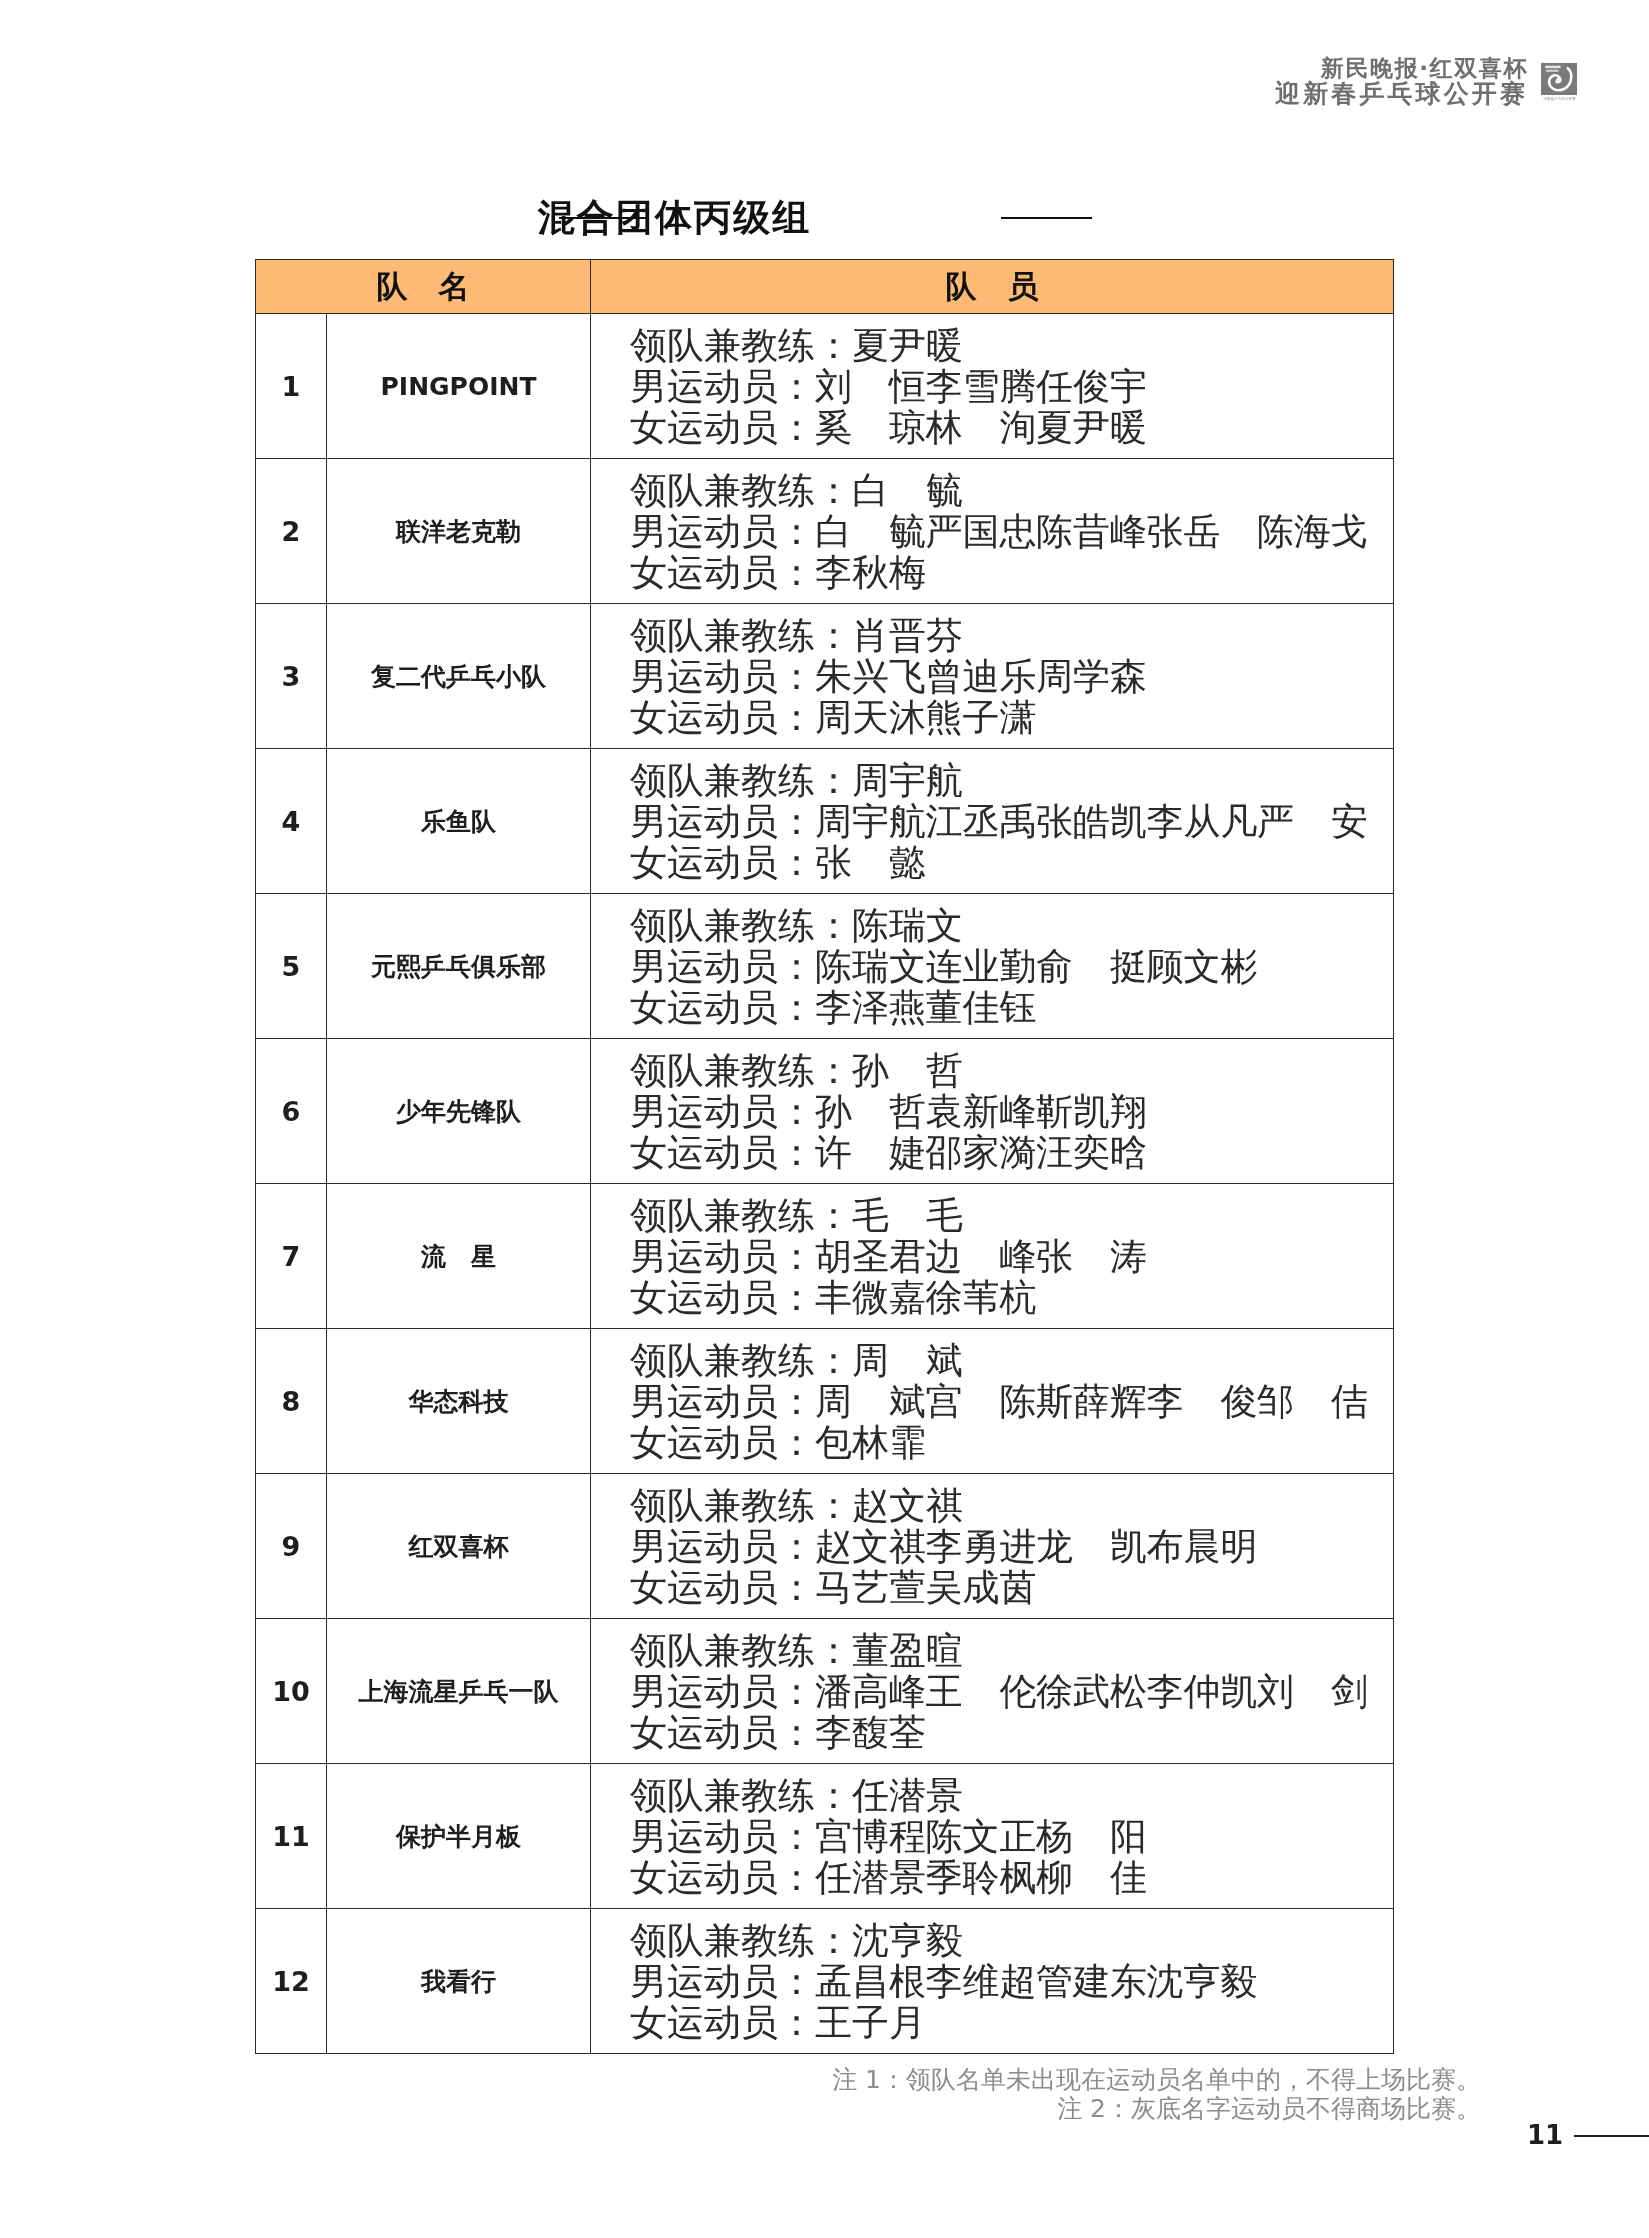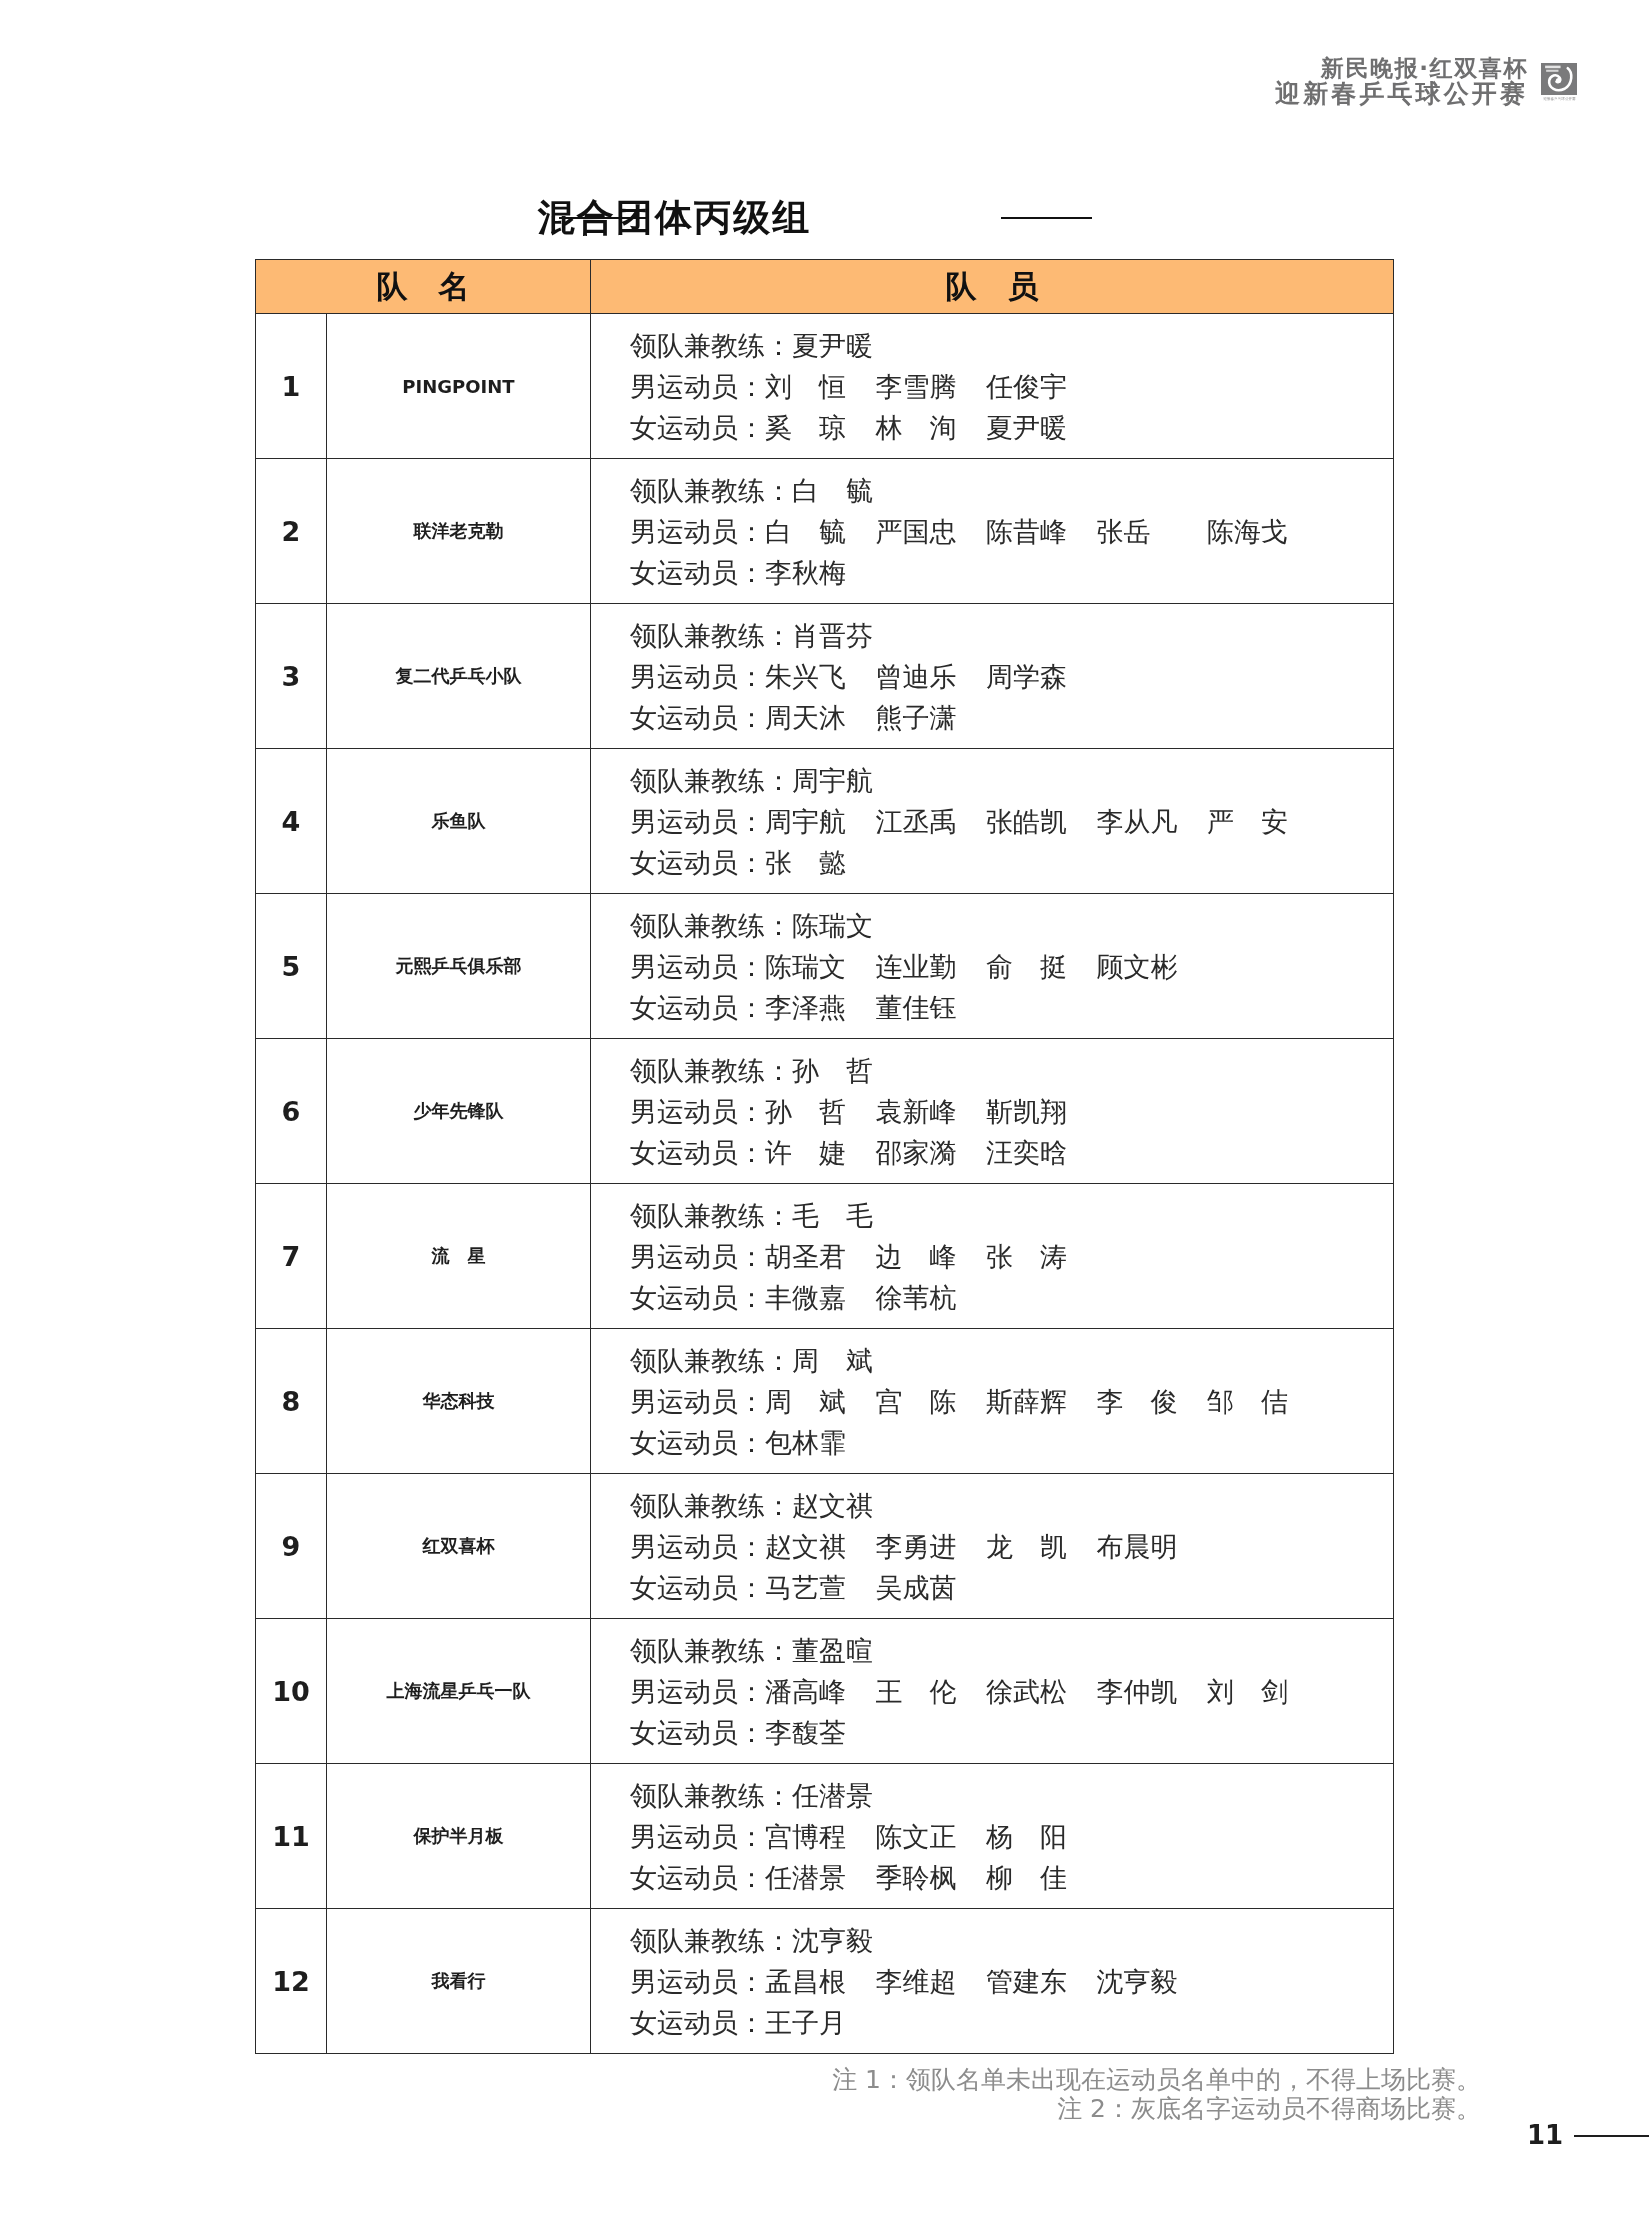--- a/index.html
+++ b/index.html
@@ -19,23 +19,23 @@
   .title-rule.right { left:1001px; width:91px; }
 
   table.roster { position:absolute; left:255px; top:259px; width:1139px; border-collapse:collapse; table-layout:fixed; }
   table.roster td, table.roster th { border:1.6px solid #2a2a2a; padding:0; }
   .hdr th { height:53px; background:#fdba74; font-size:31px; font-weight:bold; color:#111; text-align:center; letter-spacing:0; }
   .hdr th span.sp { display:inline-block; width:31px; }
   .col-num { width:71px; }
   .col-team { width:264px; }
   .row td { height:144px; }
   .num { text-align:center; font-size:27px; font-weight:bold; color:#1e1e1e; }
-  .team { text-align:center; font-size:18px; font-weight:bold; color:#1e1e1e; }
+  .team { text-align:center; font-size:25px; font-weight:bold; color:#1e1e1e; }
   .members { padding-left:39px !important; vertical-align:middle; }
-  .mline { font-size:27px; line-height:41px; white-space:nowrap; color:#2a2a2a; }
+  .mline { font-size:37px; line-height:41px; white-space:nowrap; color:#2a2a2a; }
   .mline .lbl { display:inline; }
   .mline .name { display:inline-block; width:83px; margin-right:27.5px; white-space:pre; }
 
   .notes { position:absolute; right:169px; top:2065px; text-align:right; color:#8c8c8c; font-size:25px; line-height:29px; }
   .page-num { position:absolute; left:1527px; top:2120px; font-size:26px; font-weight:bold; color:#1e1e1e; }
   .page-rule { position:absolute; left:1574px; top:2135px; width:75px; height:2.1px; background:#1e1e1e; }
 </style>
 </head>
 <body>
 

